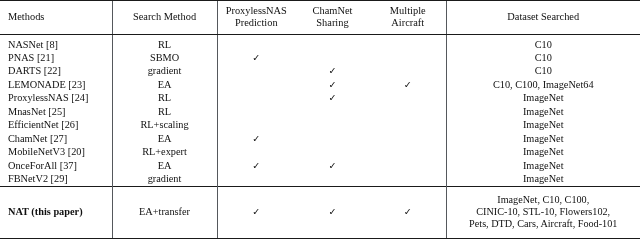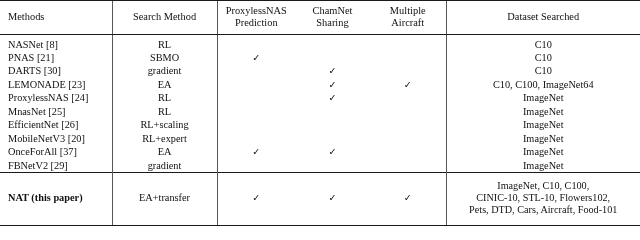--- a/index.html
+++ b/index.html
@@ -139,21 +139,21 @@
       <tr>
         <td class="col-methods">PNAS [21]</td>
         <td class="vdiv">SBMO</td>
         <td class="vdiv"><span class="check">✓</span></td>
         <td><span class="check"></span></td>
         <td><span class="check"></span></td>
         <td class="vdiv">C10</td>
       </tr>
 
       <tr>
-        <td class="col-methods">DARTS [30]</td>
+        <td class="col-methods">DARTS [22]</td>
         <td class="vdiv">gradient</td>
         <td class="vdiv"><span class="check"></span></td>
         <td><span class="check">✓</span></td>
         <td><span class="check"></span></td>
         <td class="vdiv">C10</td>
       </tr>
 
       <tr>
         <td class="col-methods">LEMONADE [23]</td>
         <td class="vdiv">EA</td>
@@ -183,20 +183,28 @@
 
       <tr>
         <td class="col-methods">EfficientNet [26]</td>
         <td class="vdiv">RL+scaling</td>
         <td class="vdiv"><span class="check"></span></td>
         <td><span class="check"></span></td>
         <td><span class="check"></span></td>
         <td class="vdiv">ImageNet</td>
       </tr>
 
+      <tr>
+        <td class="col-methods">ChamNet [27]</td>
+        <td class="vdiv">EA</td>
+        <td class="vdiv"><span class="check">✓</span></td>
+        <td><span class="check"></span></td>
+        <td><span class="check"></span></td>
+        <td class="vdiv">ImageNet</td>
+      </tr>
 
       <tr>
         <td class="col-methods">MobileNetV3 [20]</td>
         <td class="vdiv">RL+expert</td>
         <td class="vdiv"><span class="check"></span></td>
         <td><span class="check"></span></td>
         <td><span class="check"></span></td>
         <td class="vdiv">ImageNet</td>
       </tr>
 

